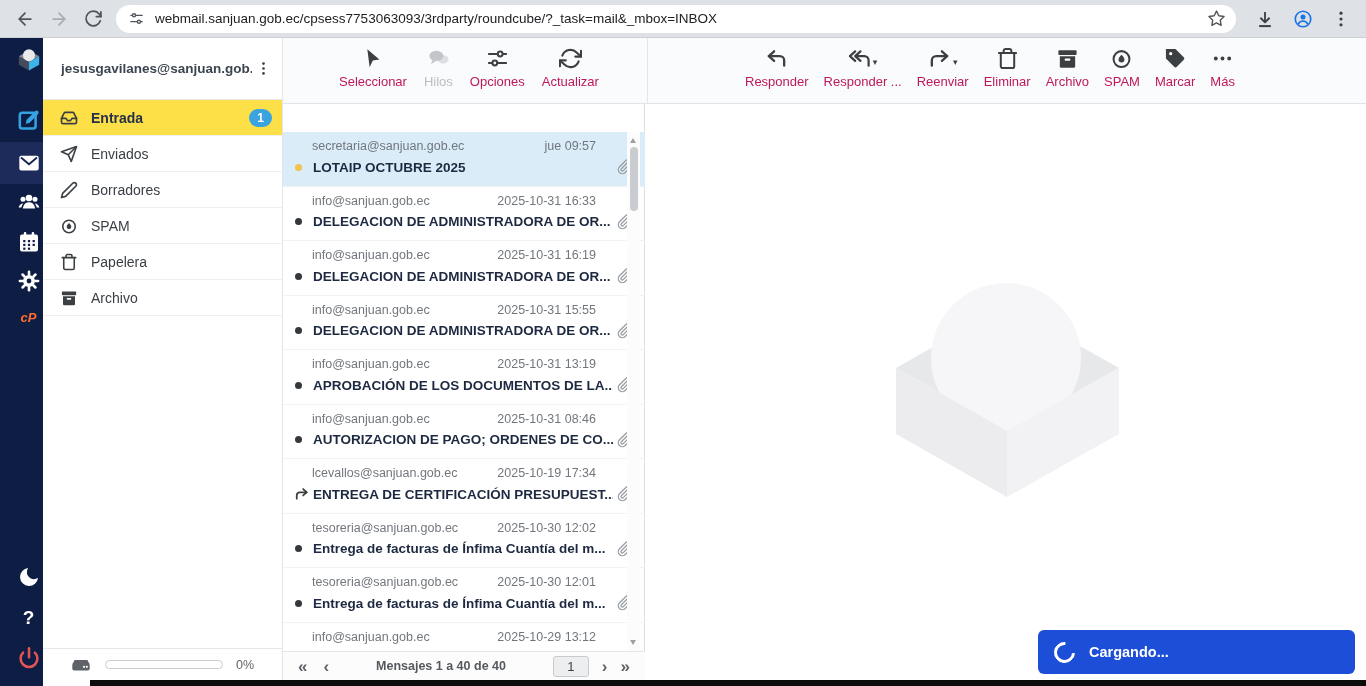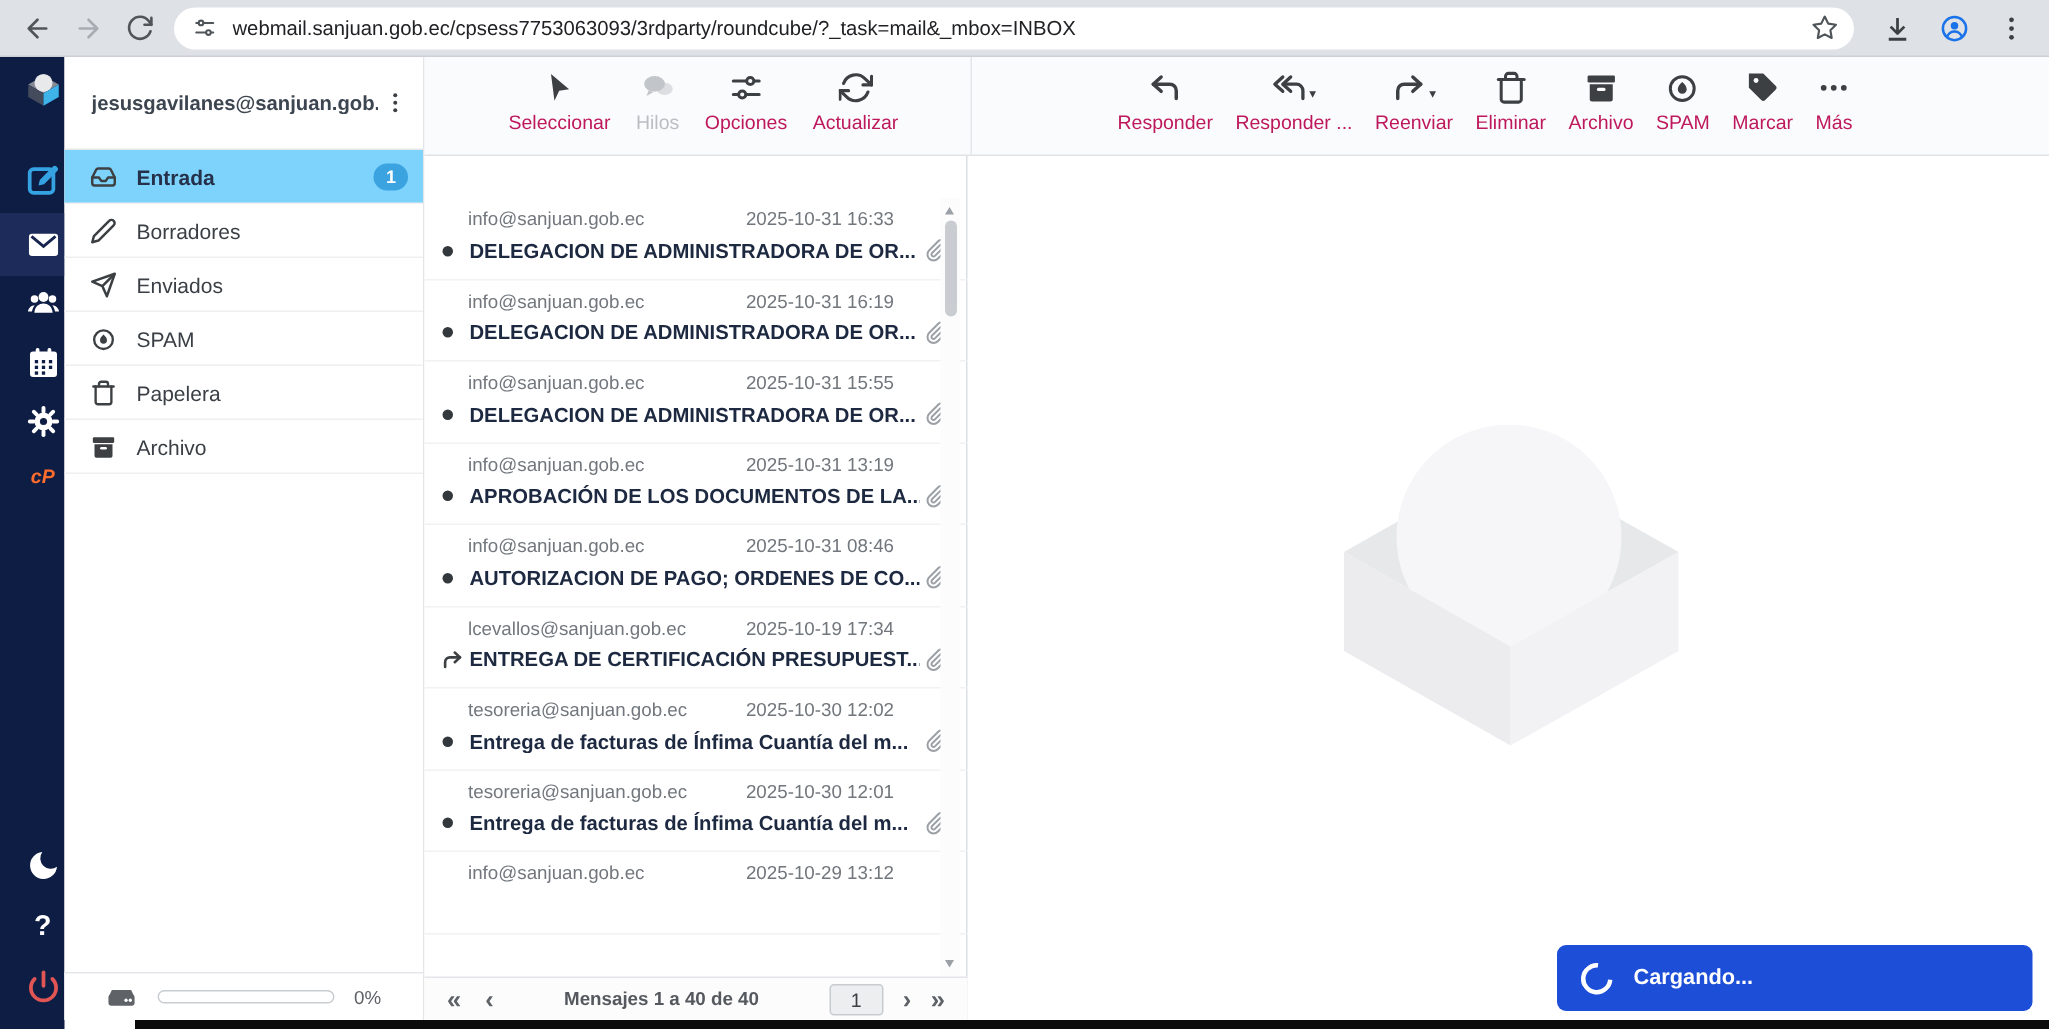--- a/index.html
+++ b/index.html
@@ -30,21 +30,21 @@
   #rail-cp{color:#ff6c2c;font-style:italic;font-weight:bold;font-size:13px}
   #rail-help{color:#fff;font-weight:bold;font-size:19px}
 
   
   #folders{position:absolute;left:43px;top:0;width:240px;height:642px;background:#fff;border-right:1px solid #e3e5e8}
   #account-row{height:62px;display:flex;align-items:center;padding:0 8px 0 18px;border-bottom:1px solid #e5e7ea}
   #account-email{flex:1;font-size:13.5px;font-weight:bold;color:#3c4550;white-space:nowrap;overflow:hidden}
   #account-menu{width:22px;display:flex;justify-content:center;cursor:pointer;color:#3c4043}
   .folder-row{height:36px;display:flex;align-items:center;padding:0 10px 0 17px;border-bottom:1px solid #efefef;font-size:14px;color:#3a3f45;cursor:pointer;gap:13px}
   .folder-row svg{width:18px;height:18px;color:#3c4043;flex:0 0 auto}
-  .folder-row.active{background:#7dd3fc;font-weight:bold;color:#25304a}
+  .folder-row.active{background:#fde047;font-weight:bold;color:#25304a}
   .badge{margin-left:auto;background:#3ba4e0;color:#fff;font-size:12px;font-weight:bold;line-height:18px;padding:0 8px;border-radius:9px}
   #quota-row{position:absolute;left:0;bottom:0;width:100%;height:32px;border-top:1px solid #e5e7ea;display:flex;align-items:center;padding:0 14px 0 27px;gap:13px;background:#fff}
   #quota-row svg{width:22px;height:22px;color:#5f6368}
   #quota-bar{width:118px;height:9px;border:1px solid #c9ccd0;border-radius:5px;background:#fff}
   #quota-pct{font-size:12.5px;color:#5f6368}
 
   
   #toolbar-strip{position:absolute;left:283px;top:0;right:0;height:66px;background:#fafbfc;border-bottom:1px solid #e1e3e6}
   .strip-divider{position:absolute;left:364px;top:0;bottom:0;border-left:1px solid #e4e6e9}
   .tb-group{position:absolute;top:7px;display:flex;gap:17px}
@@ -416,29 +416,29 @@
       </div>
       <div class="folder-row active">
         <svg>
             <use href="#i-inbox"></use>
           </svg>
         <span>Entrada</span>
         <span class="badge">1</span>
       </div>
       <div class="folder-row">
         <svg>
-            <use href="#i-pencil"></use>
-          </svg>
-        <span>Borradores</span>
+            <use href="#i-send"></use>
+          </svg>
+        <span>Enviados</span>
       </div>
       <div class="folder-row">
         <svg>
-            <use href="#i-send"></use>
-          </svg>
-        <span>Enviados</span>
+            <use href="#i-pencil"></use>
+          </svg>
+        <span>Borradores</span>
       </div>
       <div class="folder-row">
         <svg>
             <use href="#i-flame"></use>
           </svg>
         <span>SPAM</span>
       </div>
       <div class="folder-row">
         <svg>
             <use href="#i-trash"></use>
@@ -562,20 +562,37 @@
               </svg>
             </span>
           <span class="lbl">Más</span>
         </div>
       </div>
     </div>
 
     <section id="list-col">
 
       <div id="msg-list">
+        <div class="msg-row selected">
+          <div class="l1">
+              <span>secretaria@sanjuan.gob.ec</span>
+              <span>jue 09:57</span>
+            </div>
+          <div class="l2">
+              <span class="status">
+                <span class="dot yellow"></span>
+              </span>
+              <span class="subject">LOTAIP OCTUBRE 2025</span>
+              <span class="clip">
+                <svg>
+                  <use href="#i-clip"></use>
+                </svg>
+              </span>
+            </div>
+        </div>
         <div class="msg-row">
           <div class="l1">
               <span>info@sanjuan.gob.ec</span>
               <span>2025-10-31 16:33</span>
             </div>
           <div class="l2">
               <span class="status">
                 <span class="dot"></span>
               </span>
               <span class="subject">DELEGACION DE ADMINISTRADORA DE OR...</span>

